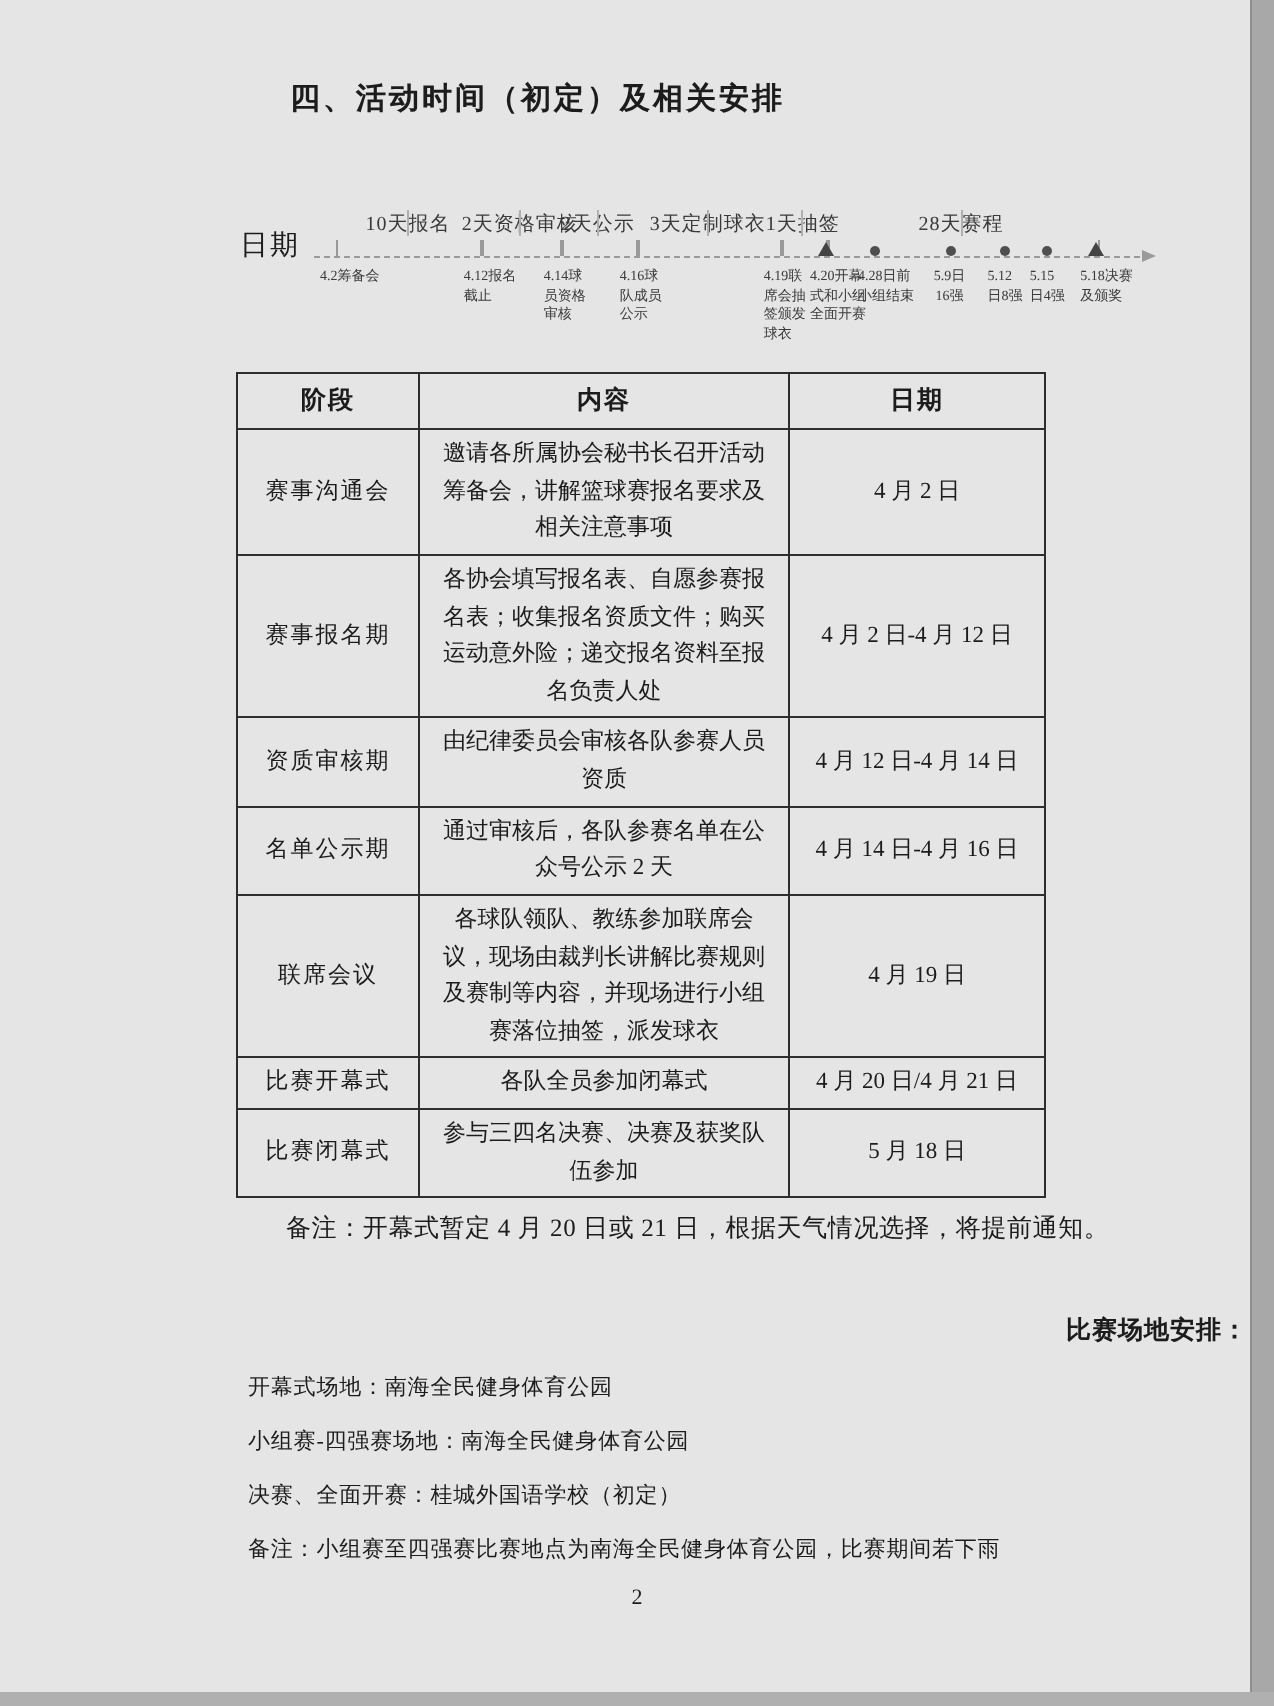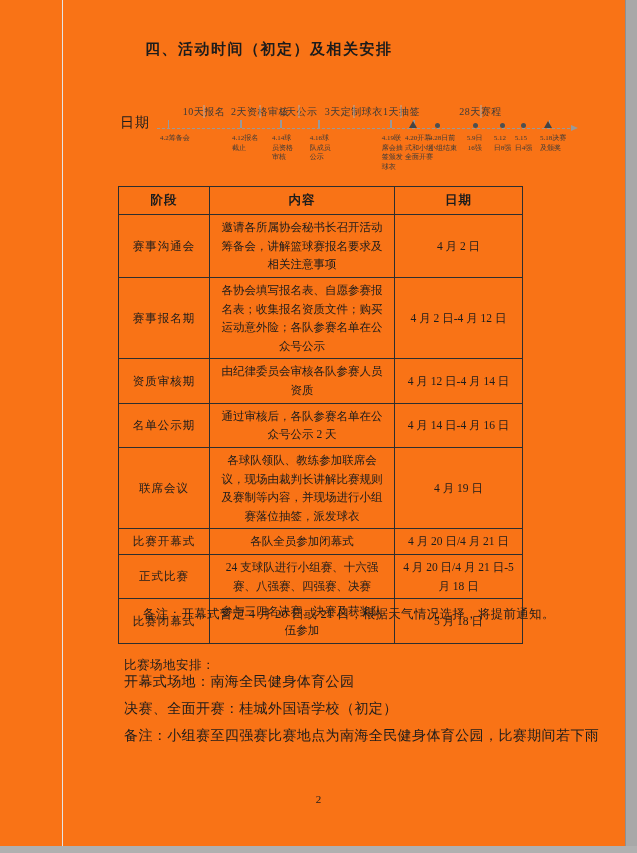--- a/index.html
+++ b/index.html
@@ -1,20 +1,20 @@
 <!DOCTYPE html>
 <html lang="zh"><head>
 <meta charset="utf-8">
 <style>
   html,body{margin:0;padding:0;}
   body{
     width:637px;height:853px;overflow:hidden;background:#ffffff;position:relative;
     font-family:"Liberation Serif","DejaVu Serif",serif;color:#1c1c1c;
   }
-  .page{position:absolute;inset:0;background:#f97316;}
+  .page{position:absolute;inset:0;background:#e5e5e5;}
   .edge-left{position:absolute;left:62px;top:0;width:1px;height:100%;background:#e4e4e4;}
   .edge-right{position:absolute;right:0;top:0;width:11px;height:100%;background:#a8a8a8;border-left:1px solid #8f8f8f;}
   .edge-bottom{position:absolute;left:0;bottom:0;width:100%;height:7px;background:#b0b0b0;}
 
   .doc-heading{
     position:absolute;left:145px;top:40px;font-size:15px;font-weight:bold;
     letter-spacing:1.5px;white-space:nowrap;
   }
 
   
@@ -41,22 +41,22 @@
   .schedule th,.schedule td{border:1px solid #2e2e2e;text-align:center;vertical-align:middle;}
   .schedule th{font-size:12.5px;font-weight:bold;padding:5px 18px;letter-spacing:1px;}
   .schedule td{font-size:11.5px;line-height:1.62;padding:3px 5px;}
   .col-stage{letter-spacing:1px;}
   .col-content{padding:3px 7px !important;}
 
   .table-note{position:absolute;left:143px;top:606px;width:475px;font-size:12.5px;letter-spacing:.3px;}
 
   
   .venues{position:absolute;left:124px;top:657px;width:500px;}
-  .venues-heading{font-size:12.5px;font-weight:normal;letter-spacing:.5px;}
-  .venue-line{font-size:14px;letter-spacing:.4px;margin-bottom:11px;line-height:16px;}
+  .venues-heading{font-size:12.5px;font-weight:bold;letter-spacing:.5px;margin-bottom:12px;text-align:right;}
+  .venue-line{font-size:11px;letter-spacing:.4px;margin-bottom:11px;line-height:16px;}
 
   .page-number{position:absolute;left:0;top:793px;width:637px;text-align:center;font-size:11px;}
 </style>
 </head>
 <body>
 
 <div class="page">
   <div class="doc-heading">四、活动时间（初定）及相关安排</div>
 
   <div class="timeline">
@@ -158,21 +158,21 @@
         </tr>
     </thead>
     <tbody>
         <tr>
           <td class="col-stage">赛事沟通会</td>
           <td class="col-content">邀请各所属协会秘书长召开活动筹备会，讲解篮球赛报名要求及相关注意事项</td>
           <td class="col-date">4 月 2 日</td>
         </tr>
         <tr>
           <td class="col-stage">赛事报名期</td>
-          <td class="col-content">各协会填写报名表、自愿参赛报名表；收集报名资质文件；购买运动意外险；各队参赛名单在公众号公示</td>
+          <td class="col-content">各协会填写报名表、自愿参赛报名表；收集报名资质文件；购买运动意外险；递交报名资料至报名负责人处</td>
           <td class="col-date">4 月 2 日-4 月 12 日</td>
         </tr>
         <tr>
           <td class="col-stage">资质审核期</td>
           <td class="col-content">由纪律委员会审核各队参赛人员资质</td>
           <td class="col-date">4 月 12 日-4 月 14 日</td>
         </tr>
         <tr>
           <td class="col-stage">名单公示期</td>
           <td class="col-content">通过审核后，各队参赛名单在公众号公示 2 天</td>
@@ -180,40 +180,36 @@
         </tr>
         <tr>
           <td class="col-stage">联席会议</td>
           <td class="col-content">各球队领队、教练参加联席会议，现场由裁判长讲解比赛规则及赛制等内容，并现场进行小组赛落位抽签，派发球衣</td>
           <td class="col-date">4 月 19 日</td>
         </tr>
         <tr>
           <td class="col-stage">比赛开幕式</td>
           <td class="col-content">各队全员参加闭幕式</td>
           <td class="col-date">4 月 20 日/4 月 21 日</td>
-        </tr>
-        <tr>
-          <td class="col-stage">正式比赛</td>
-          <td class="col-content">24 支球队进行小组赛、十六强赛、八强赛、四强赛、决赛</td>
-          <td class="col-date">4 月 20 日/4 月 21 日-5 月 18 日</td>
         </tr>
         <tr>
           <td class="col-stage">比赛闭幕式</td>
           <td class="col-content">参与三四名决赛、决赛及获奖队伍参加</td>
           <td class="col-date">5 月 18 日</td>
         </tr>
       </tbody>
   </table>
 
   <div class="table-note">备注：开幕式暂定 4 月 20 日或 21 日，根据天气情况选择，将提前通知。</div>
 
   <div class="venues">
     <div class="venues-heading">比赛场地安排：</div>
     <div>
         <div class="venue-line">开幕式场地：南海全民健身体育公园</div>
+        <div class="venue-line">小组赛-四强赛场地：南海全民健身体育公园</div>
         <div class="venue-line">决赛、全面开赛：桂城外国语学校（初定）</div>
         <div class="venue-line">备注：小组赛至四强赛比赛地点为南海全民健身体育公园，比赛期间若下雨</div>
       </div>
   </div>
 
   <div class="page-number">2</div>
 
   <div class="edge-left"></div>
   <div class="edge-right"></div>
   <div class="edge-bottom"></div>

